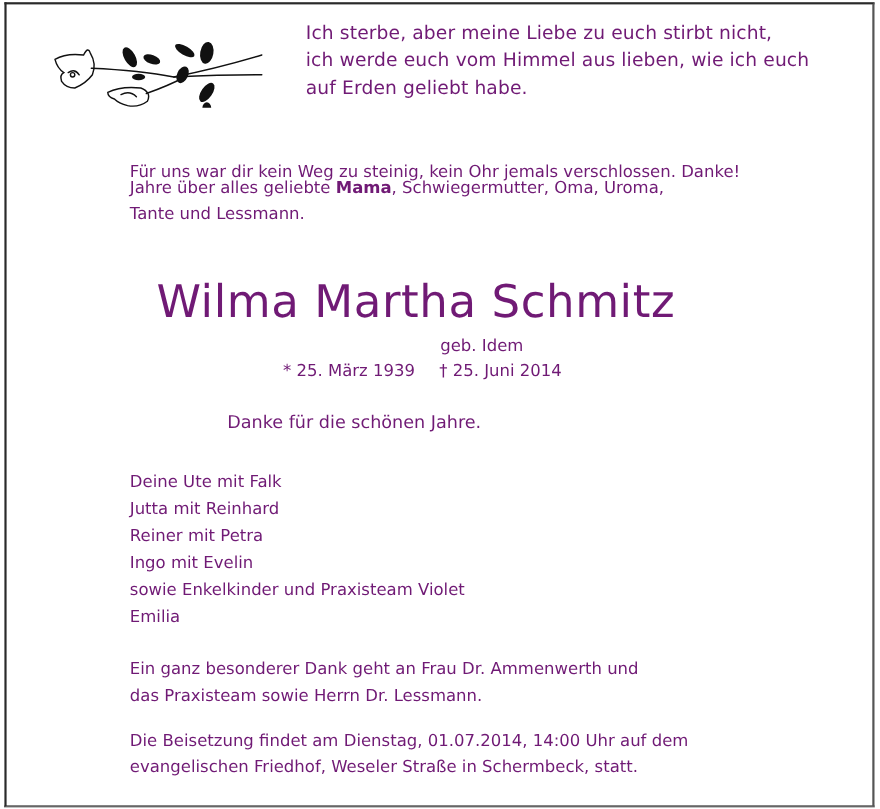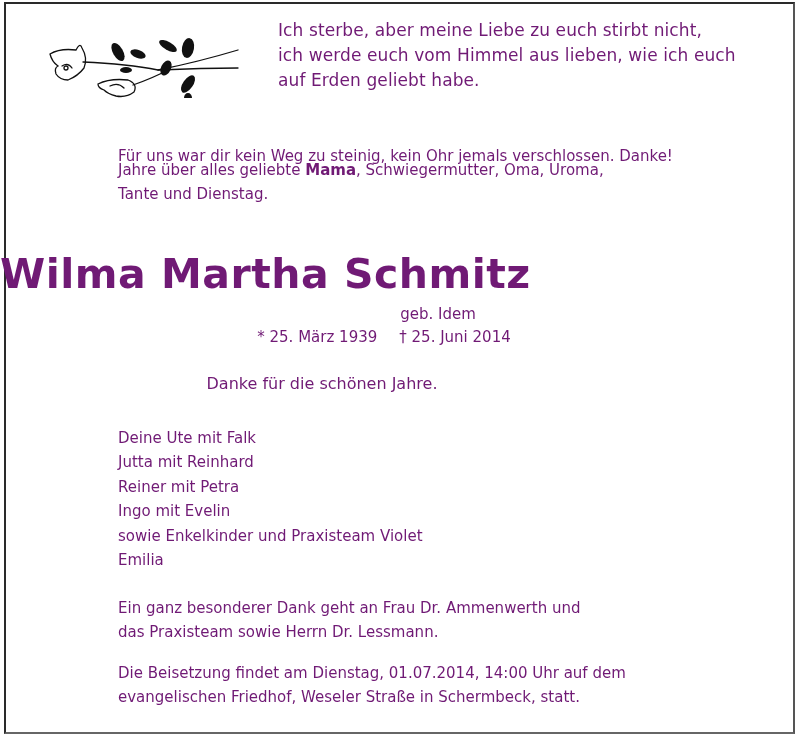--- a/index.html
+++ b/index.html
@@ -7,21 +7,21 @@
     .frame {
       position: absolute; left: 4px; top: 2px; width: 787px; height: 728px;
       border: 2px solid #2a2a2a; border-right-color: #555; border-bottom-color: #666;
       background: #fff;
     }
     .t { position: absolute; font-family: "DejaVu Sans", sans-serif; color: #701a75; white-space: nowrap; }
     .quote { left: 278px; top: 18px; font-size: 17px; line-height: 25px; letter-spacing: 0.1px; }
     .p1 { left: 118px; top: 126px; font-size: 15px; line-height: 20px; margin-top: 20px; }
     .p2 { left: 118px; top: 158px; font-size: 15px; line-height: 24px; }
     .p2 b { font-weight: bold; margin-top: 16px; }
-    .name { left: 0; width: 756px; top: 249px; font-size: 41px; font-weight: bold; line-height: 50px; letter-spacing: 0.5px; }
+    .name { left: 0; width: 756px; text-align: center; top: 249px; font-size: 41px; font-weight: normal; line-height: 50px; letter-spacing: 0.5px; }
     .born { left: 0; width: 800px; text-align: center; top: 304px; font-size: 15px; line-height: 20px; padding-left: 38px; }
     .dates { left: 0; width: 768px; text-align: center; top: 327px; font-size: 15px; line-height: 20px; }
     .dates .gap { display: inline-block; width: 22px; }
     .thanks { left: 0; width: 644px; text-align: center; top: 373px; font-size: 16px; line-height: 22px; }
     .family { left: 118px; top: 426px; font-size: 15px; line-height: 24.4px; }
     .special { left: 118px; top: 596px; font-size: 15px; line-height: 24px; }
     .burial { left: 118px; top: 661px; font-size: 15px; line-height: 24px; }
     .rose { position: absolute; left: 38px; top: 18px; width: 210px; height: 80px; }
     .line { display: block; }
   </style>
@@ -61,21 +61,21 @@
   <span class="line">ich werde euch vom Himmel aus lieben, wie ich euch</span>
   <span class="line">auf Erden geliebt habe.</span>
 </div>
 
 <div class="t p1">Für uns war dir kein Weg zu steinig, kein Ohr jemals verschlossen. Danke!</div>
 
 <div class="t p2">
   <span class="line">
     <span>Jahre über alles geliebte </span><b>Mama</b><span>, Schwiegermutter, Oma, Uroma,</span>
   </span>
-  <span class="line">Tante und Dienstag.</span>
+  <span class="line">Tante und Lessmann.</span>
 </div>
 
 <div class="t name">Wilma Martha Schmitz</div>
 <div class="t born">geb. Idem</div>
 <div class="t dates">
   <span>* 25. März 1939</span><span class="gap"></span><span>† 25. Juni 2014</span>
 </div>
 
 <div class="t thanks">Danke für die schönen Jahre.</div>
 

